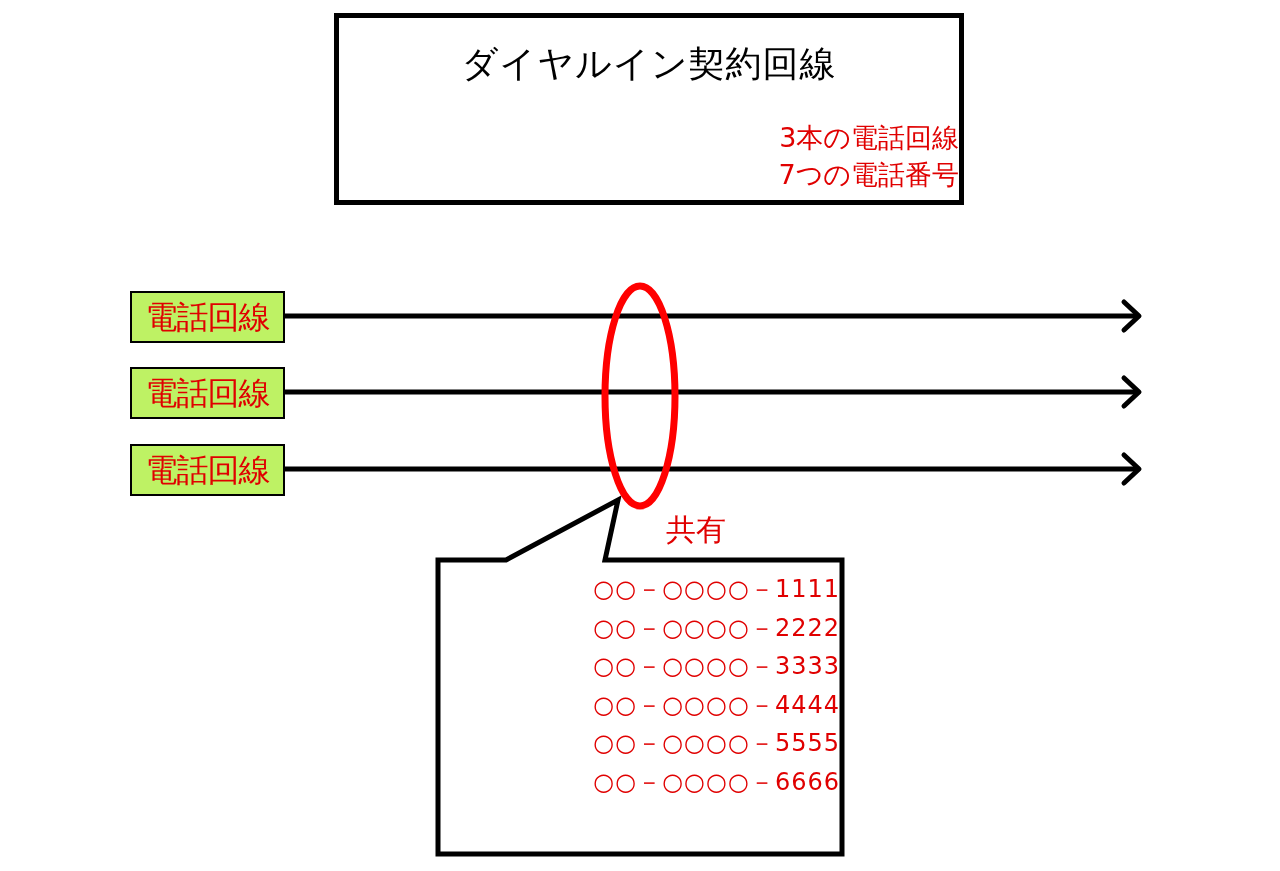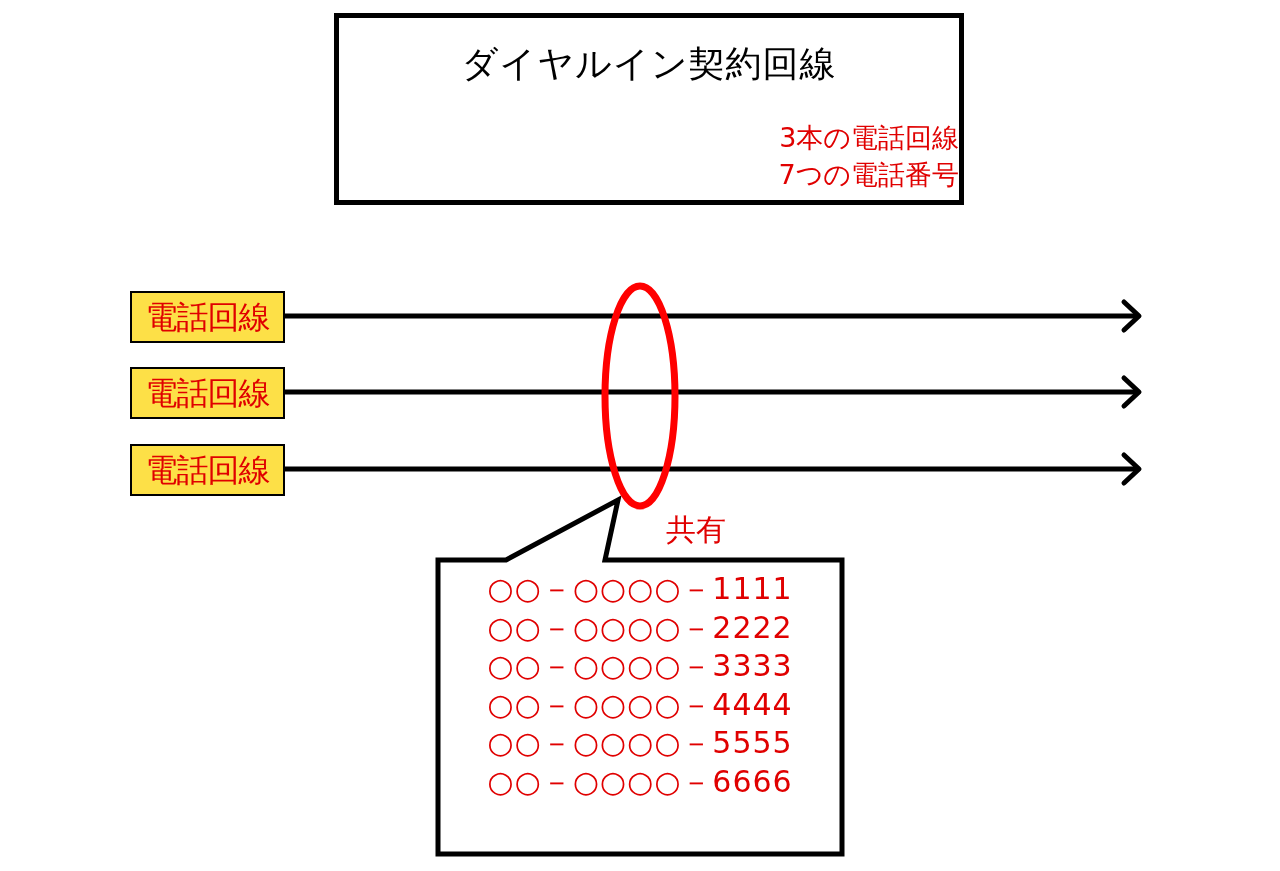--- a/index.html
+++ b/index.html
@@ -13,30 +13,30 @@
     #title-text {
       position: absolute; left: 0; right: 0; top: 22px; text-align: center;
       font-size: 36px; color: #000; letter-spacing: 1px;
     }
     .sub {
       position: absolute; left: 0; right: 0; text-align: right;
       font-size: 27px; color: #e00000; line-height: 34px;
     }
     .line-label {
       left: 130px; width: 155px; height: 52px; border: 2px solid #000;
-      box-sizing: border-box; background: #fde047;
+      box-sizing: border-box; background: #bef264;
       color: #e00000; font-size: 32px; line-height: 48px; text-align: center;
       letter-spacing: -1px;
     }
     #callout-text {
       left: 440px; top: 570px; width: 400px;
     }
     .num-row {
-      font-size: 30px; line-height: 38.5px; color: #e00000;
-      text-align: center; letter-spacing: 1px;
+      font-size: 24px; line-height: 38.5px; color: #e00000;
+      text-align: right; letter-spacing: 1px;
       font-family: "DejaVu Sans", sans-serif;
     }
     #shared-label {
       left: 666px; top: 510px; font-size: 30px; color: #e00000;
     }
     svg { position: absolute; left: 0; top: 0; }
   </style>
 </head>
 <body>
 

